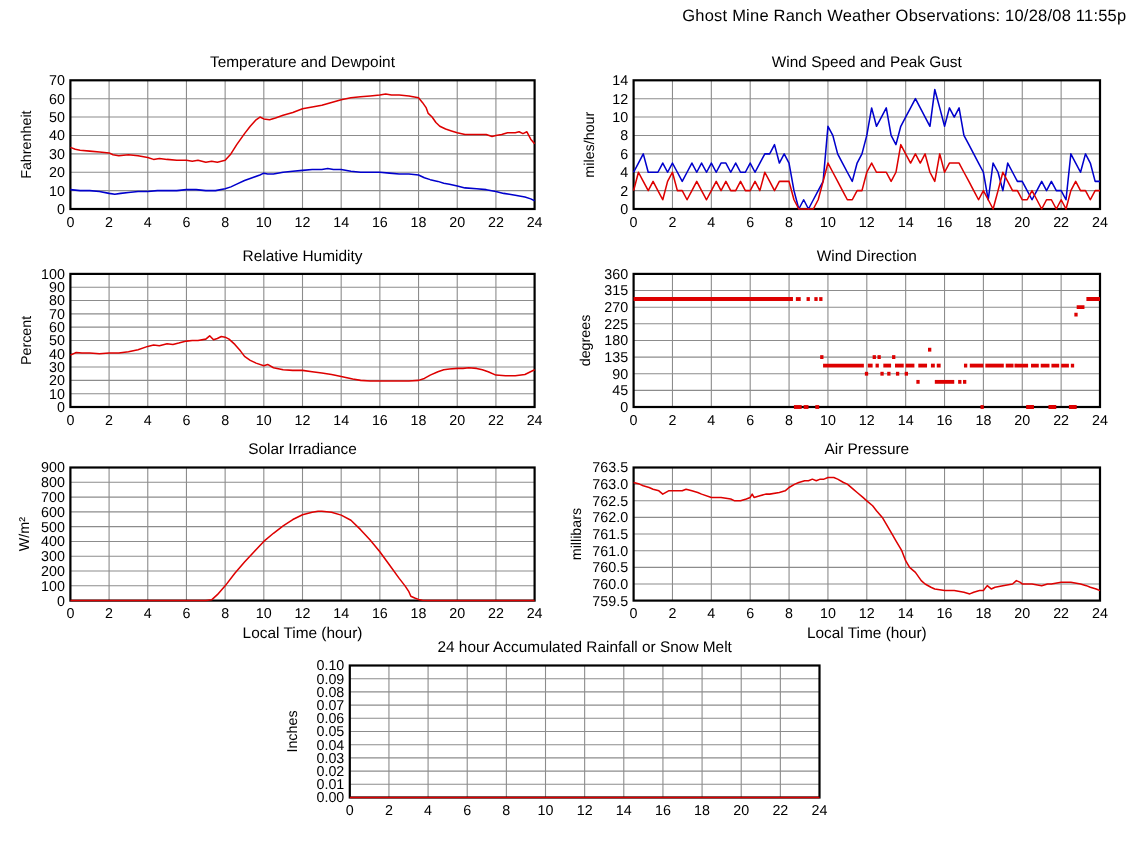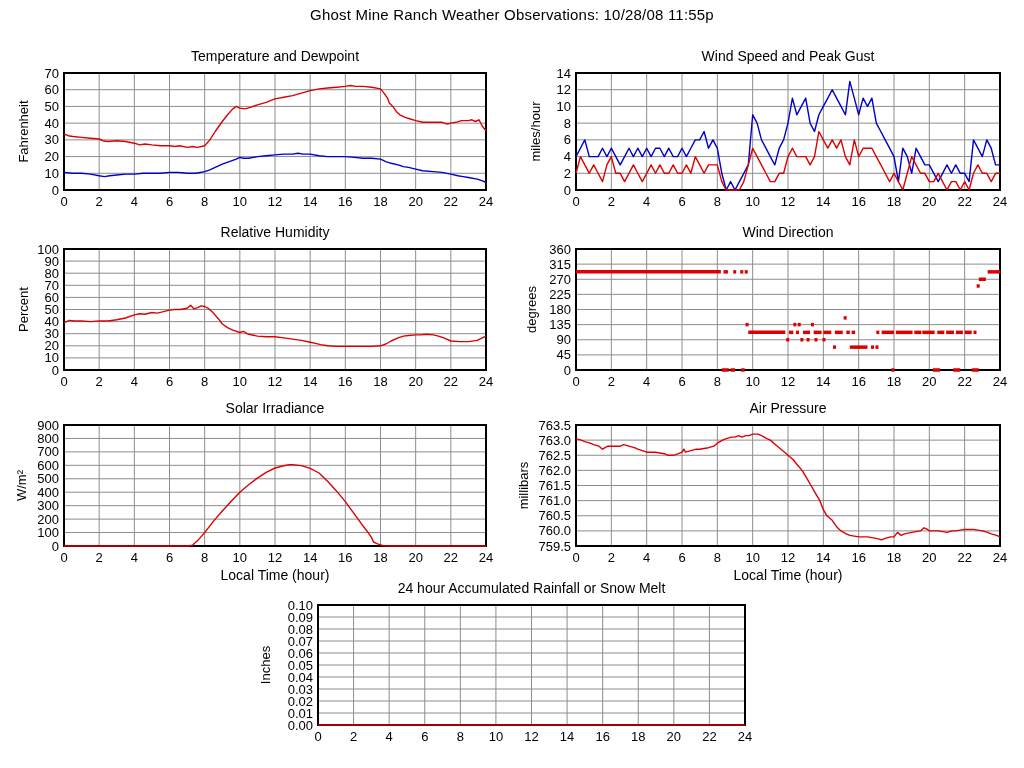--- a/index.html
+++ b/index.html
@@ -1,21 +1,21 @@
 <!DOCTYPE html>
 <html><head>
 <meta charset="utf-8">
 <style>
   html,body{margin:0;padding:0;}
   body{
     width:1024px;height:768px;position:relative;background:#ffffff;
     font-family:"Liberation Sans", sans-serif;overflow:hidden;
   }
   .page-title{
-    position:absolute;top:6px;left:0;width:1024px;text-align:center;
+    position:absolute;top:6px;left:0;width:1024px;text-align:right;
     font-size:15px;font-weight:normal;color:#000;margin:0;letter-spacing:0.2px;
   }
   #charts{position:absolute;top:0;left:0;}
   #charts text{font-family:"Liberation Sans", sans-serif;fill:#000;}
 </style>
 </head>
 <body>
 
 <h1 class="page-title">Ghost Mine Ranch Weather Observations: 10/28/08 11:55p</h1>
 

